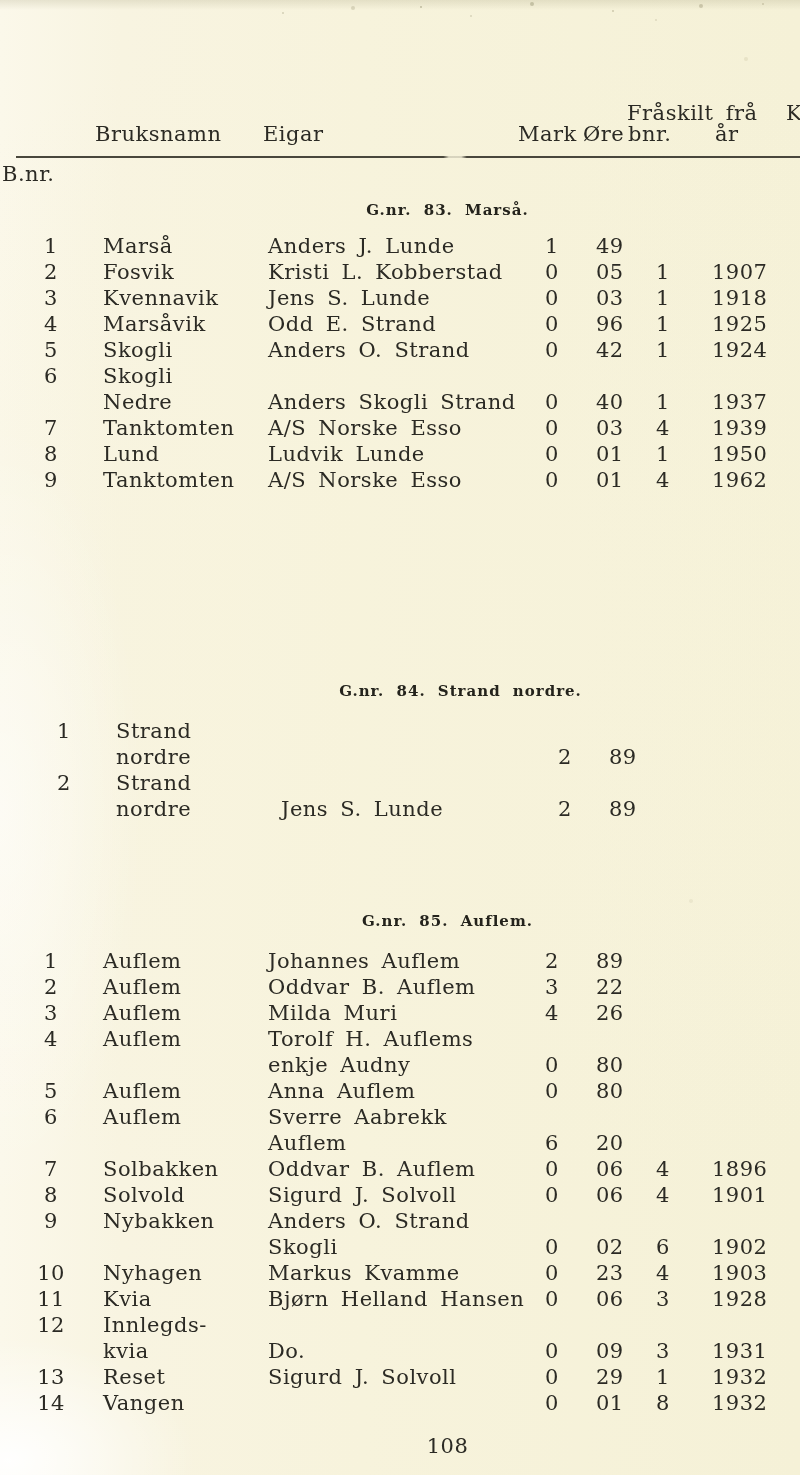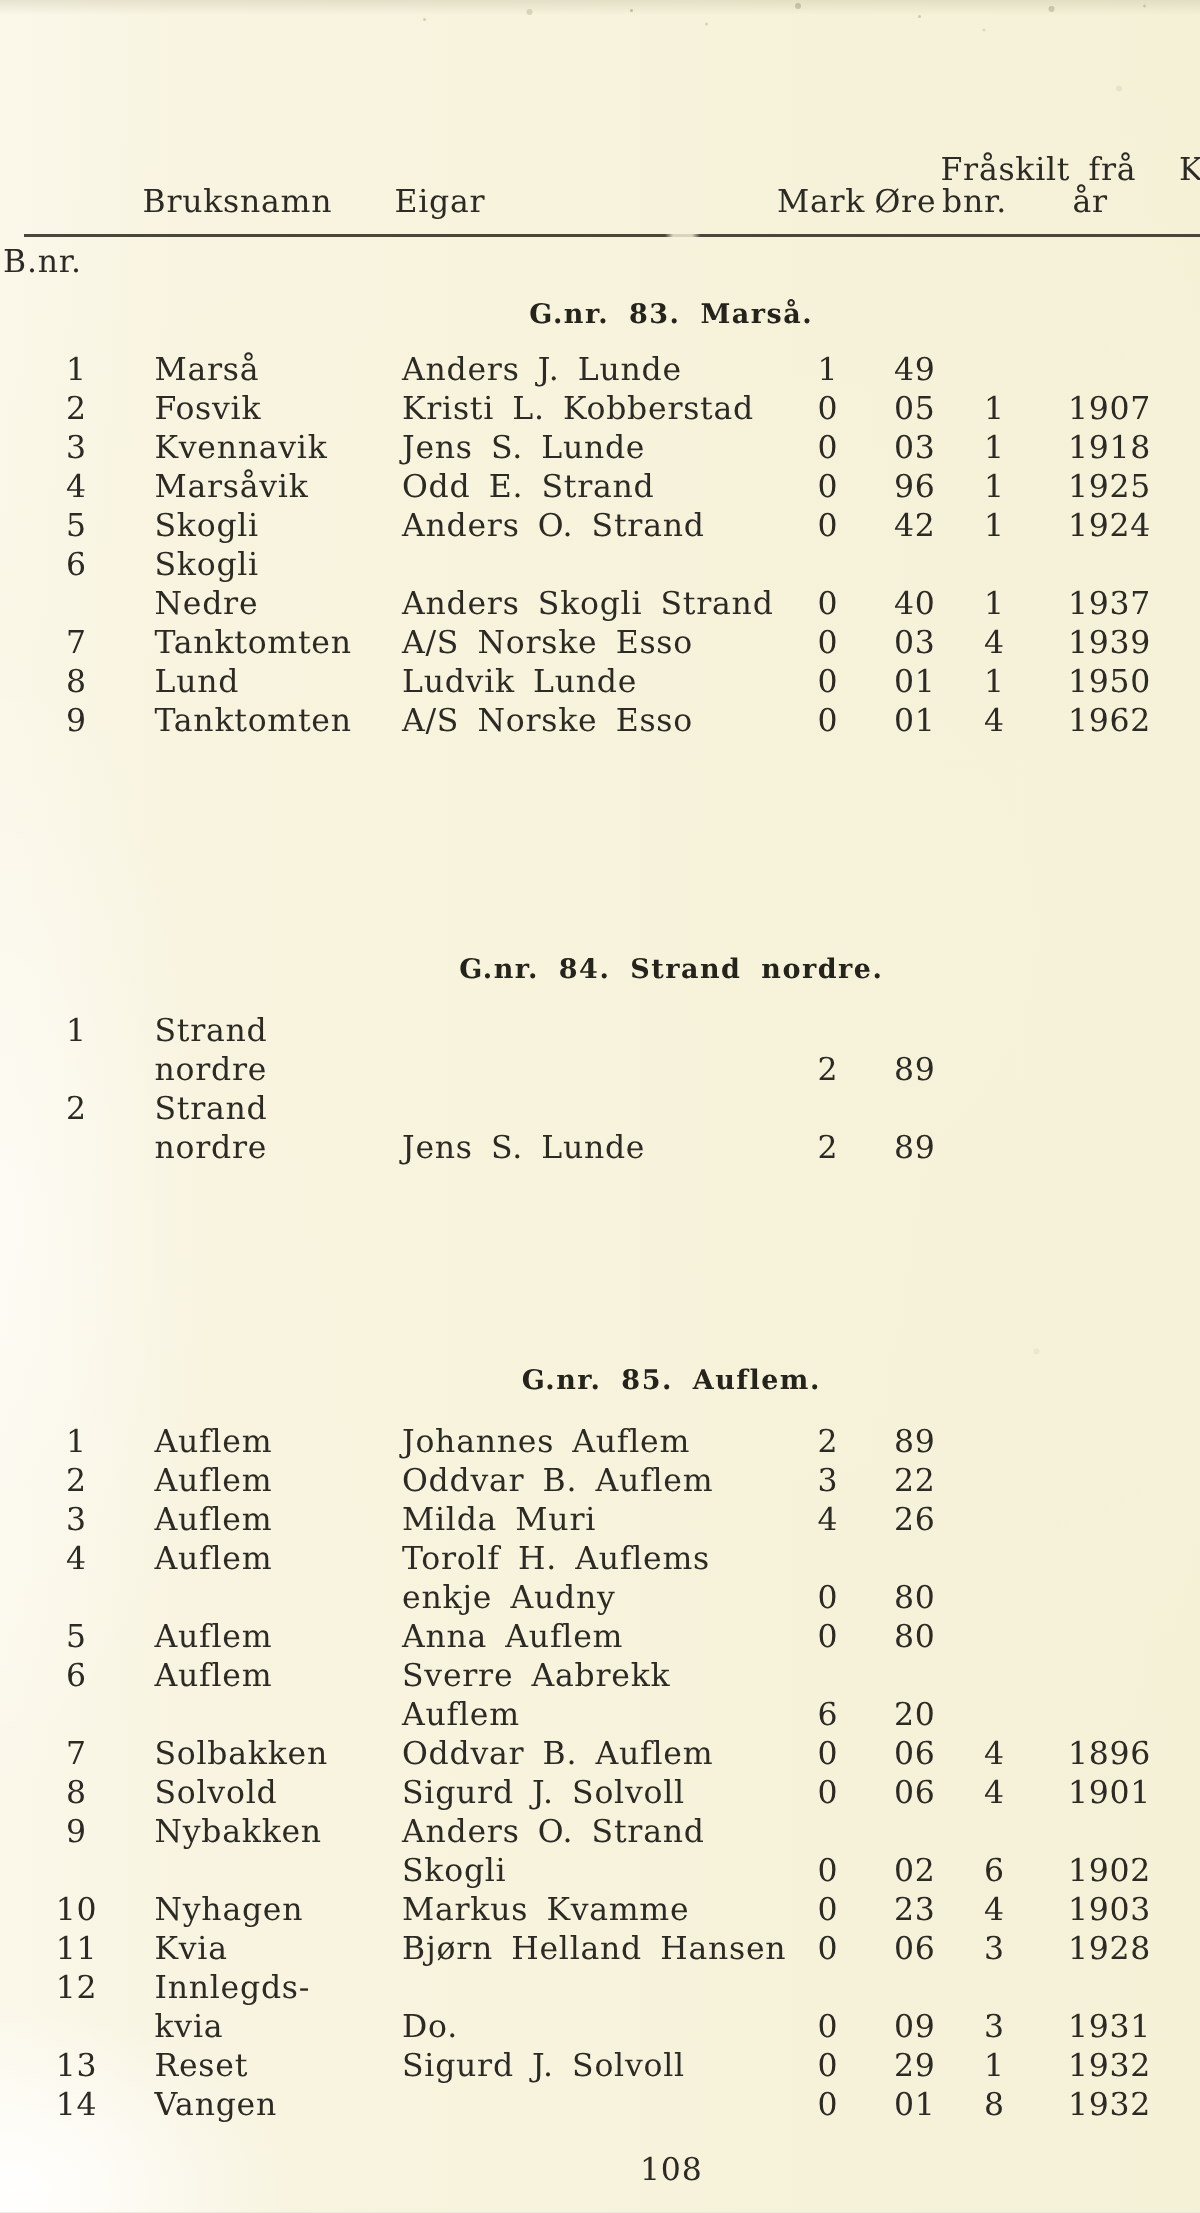--- a/index.html
+++ b/index.html
@@ -50,25 +50,25 @@
   .hc-mark{left:518px;}
   .hc-ore{left:583px;}
   .hc-frabnr{left:628px;}
   .hc-ar{left:685px;margin-left:30px;}
   .rule{
     position:absolute;top:156px;left:16px;width:784px;height:2px;
     background:linear-gradient(90deg,#49473c 0 54.5%, rgba(73,71,60,.18) 55.2% 56.8%, #49473c 57.5%);
   }
   .sec{position:absolute;left:0;right:0;}
   .sec83{top:197px;}
-  .sec84{top:634px;}
+  .sec84{top:678px;padding-left:13px;}
   .sec85{top:908px;}
   .title{
     margin:0;position:relative;left:95px;width:705px;
-    text-align:center;font-size:18px;font-weight:bold;
+    text-align:center;font-size:15px;font-weight:bold;
     letter-spacing:1px;word-spacing:6px;line-height:26px;color:#24231c;
   }
   .sec83 .rows{margin-top:10px;}
   .sec84 .rows,.sec85 .rows{margin-top:14px;}
   .line{position:relative;height:26px;line-height:26px;}
   .line span{position:absolute;white-space:nowrap;}
   .f-bnr{left:36px;width:30px;text-align:center;}
   .f-name{left:103px;}
   .f-eigar{left:268px;}
   .f-mark{left:541px;width:22px;text-align:center;}

